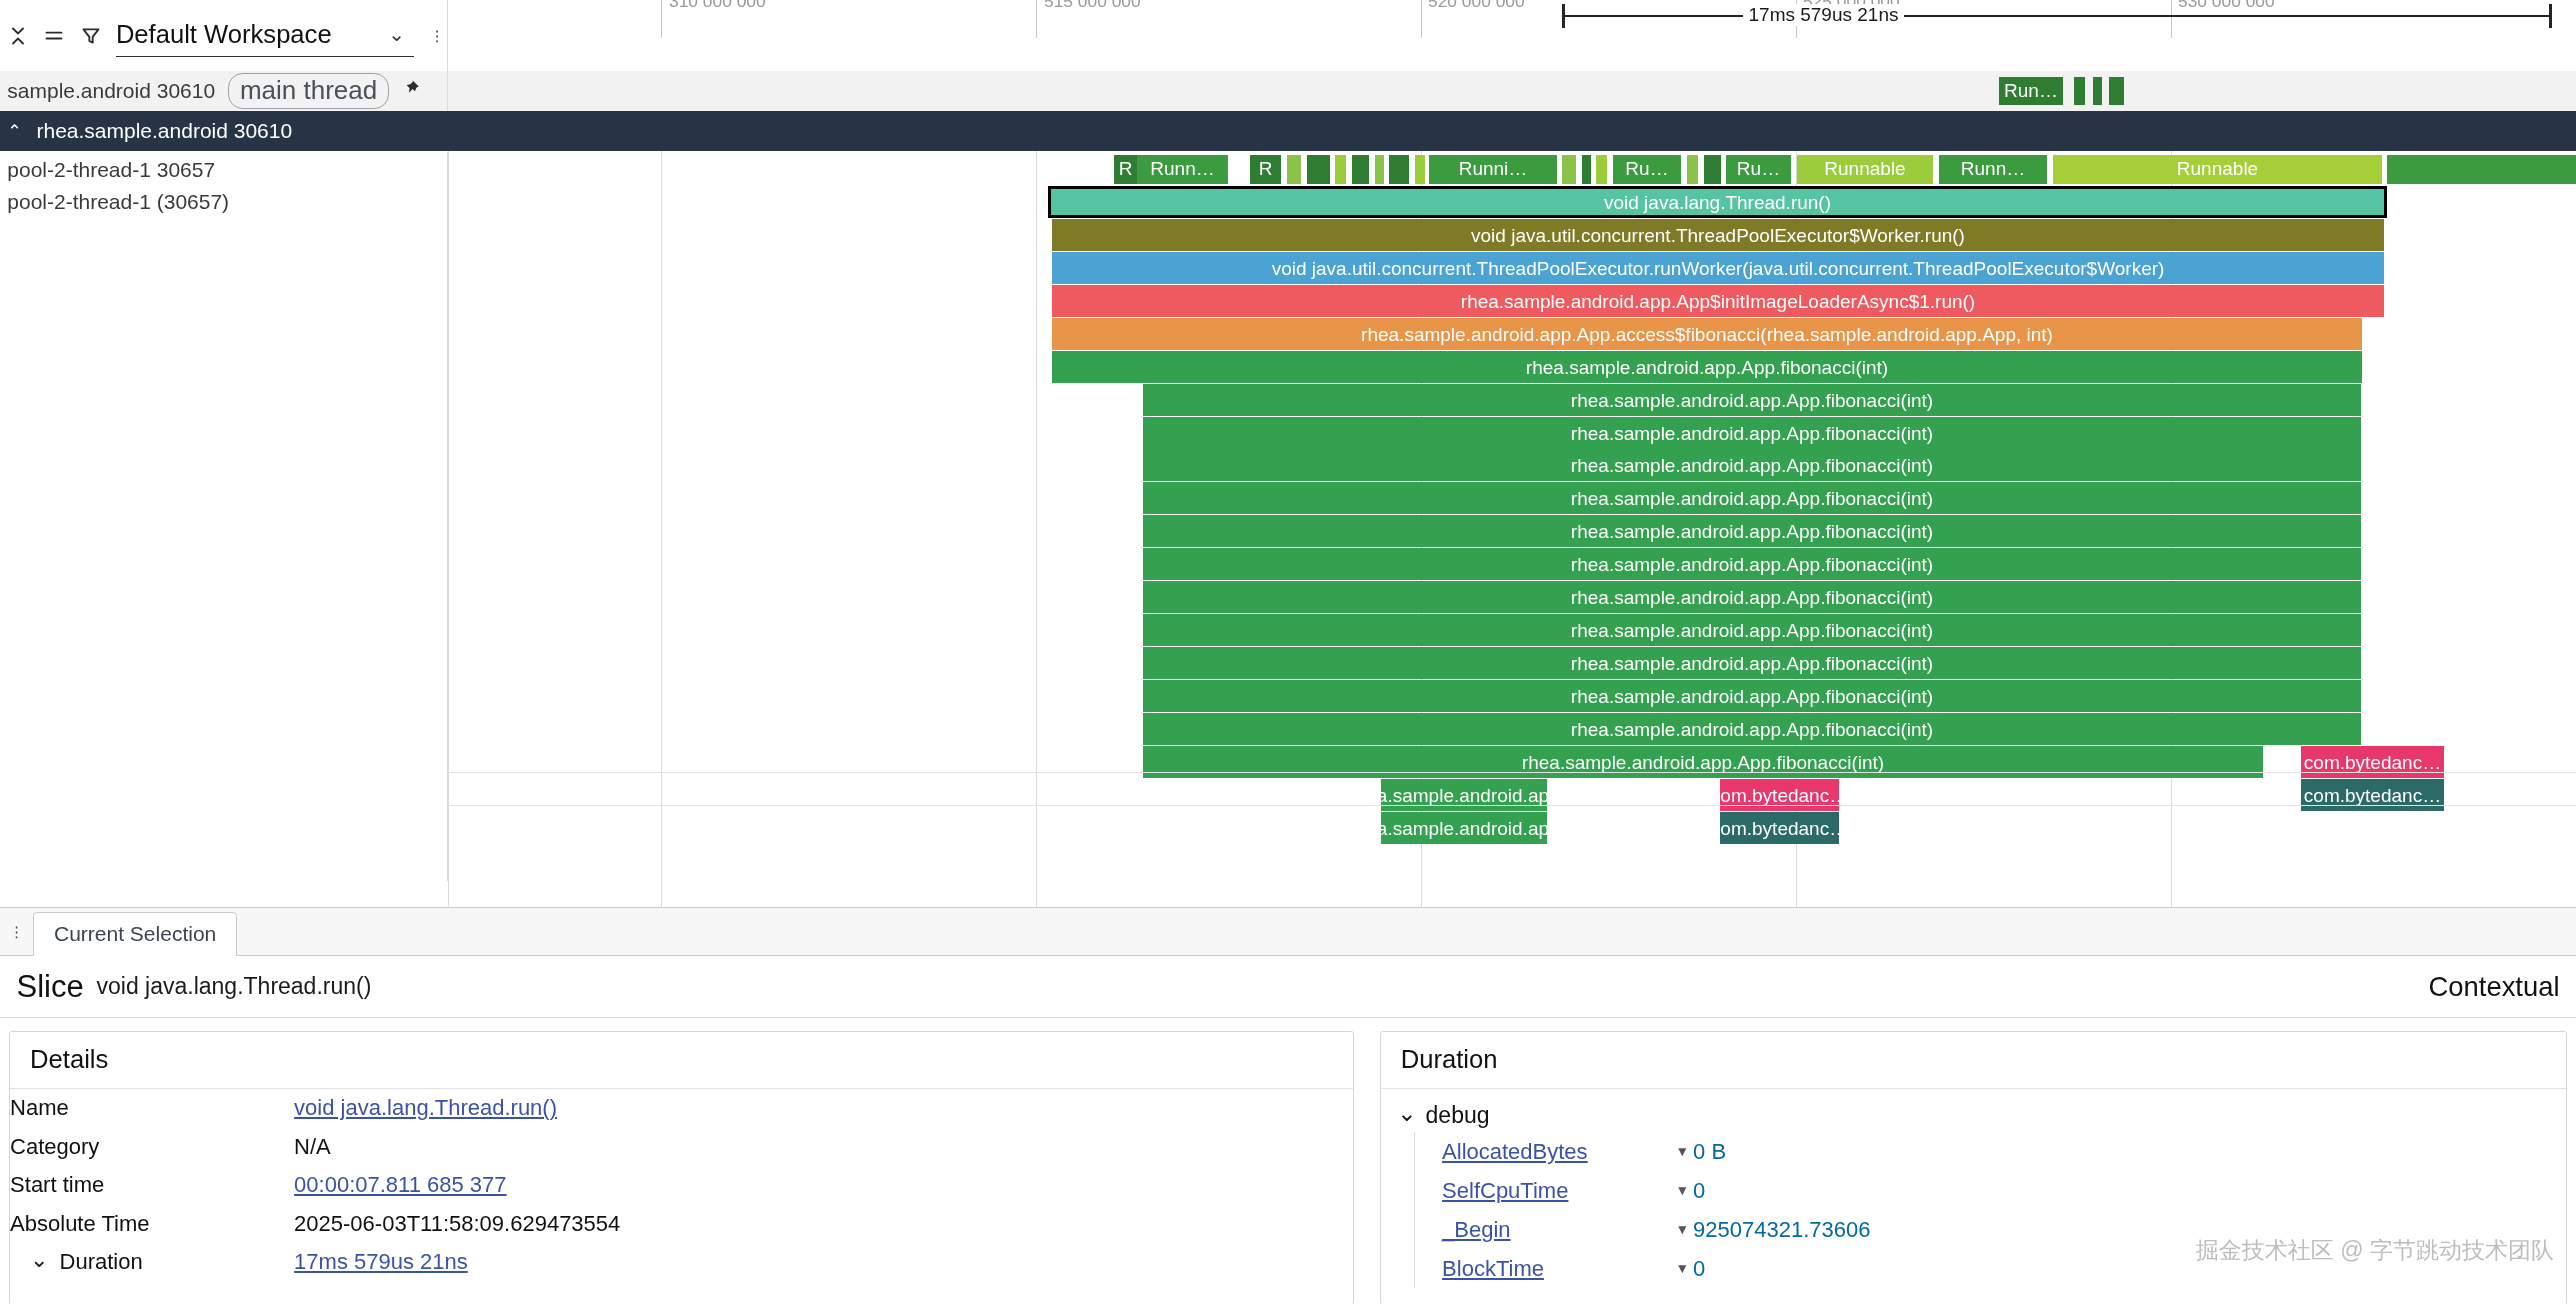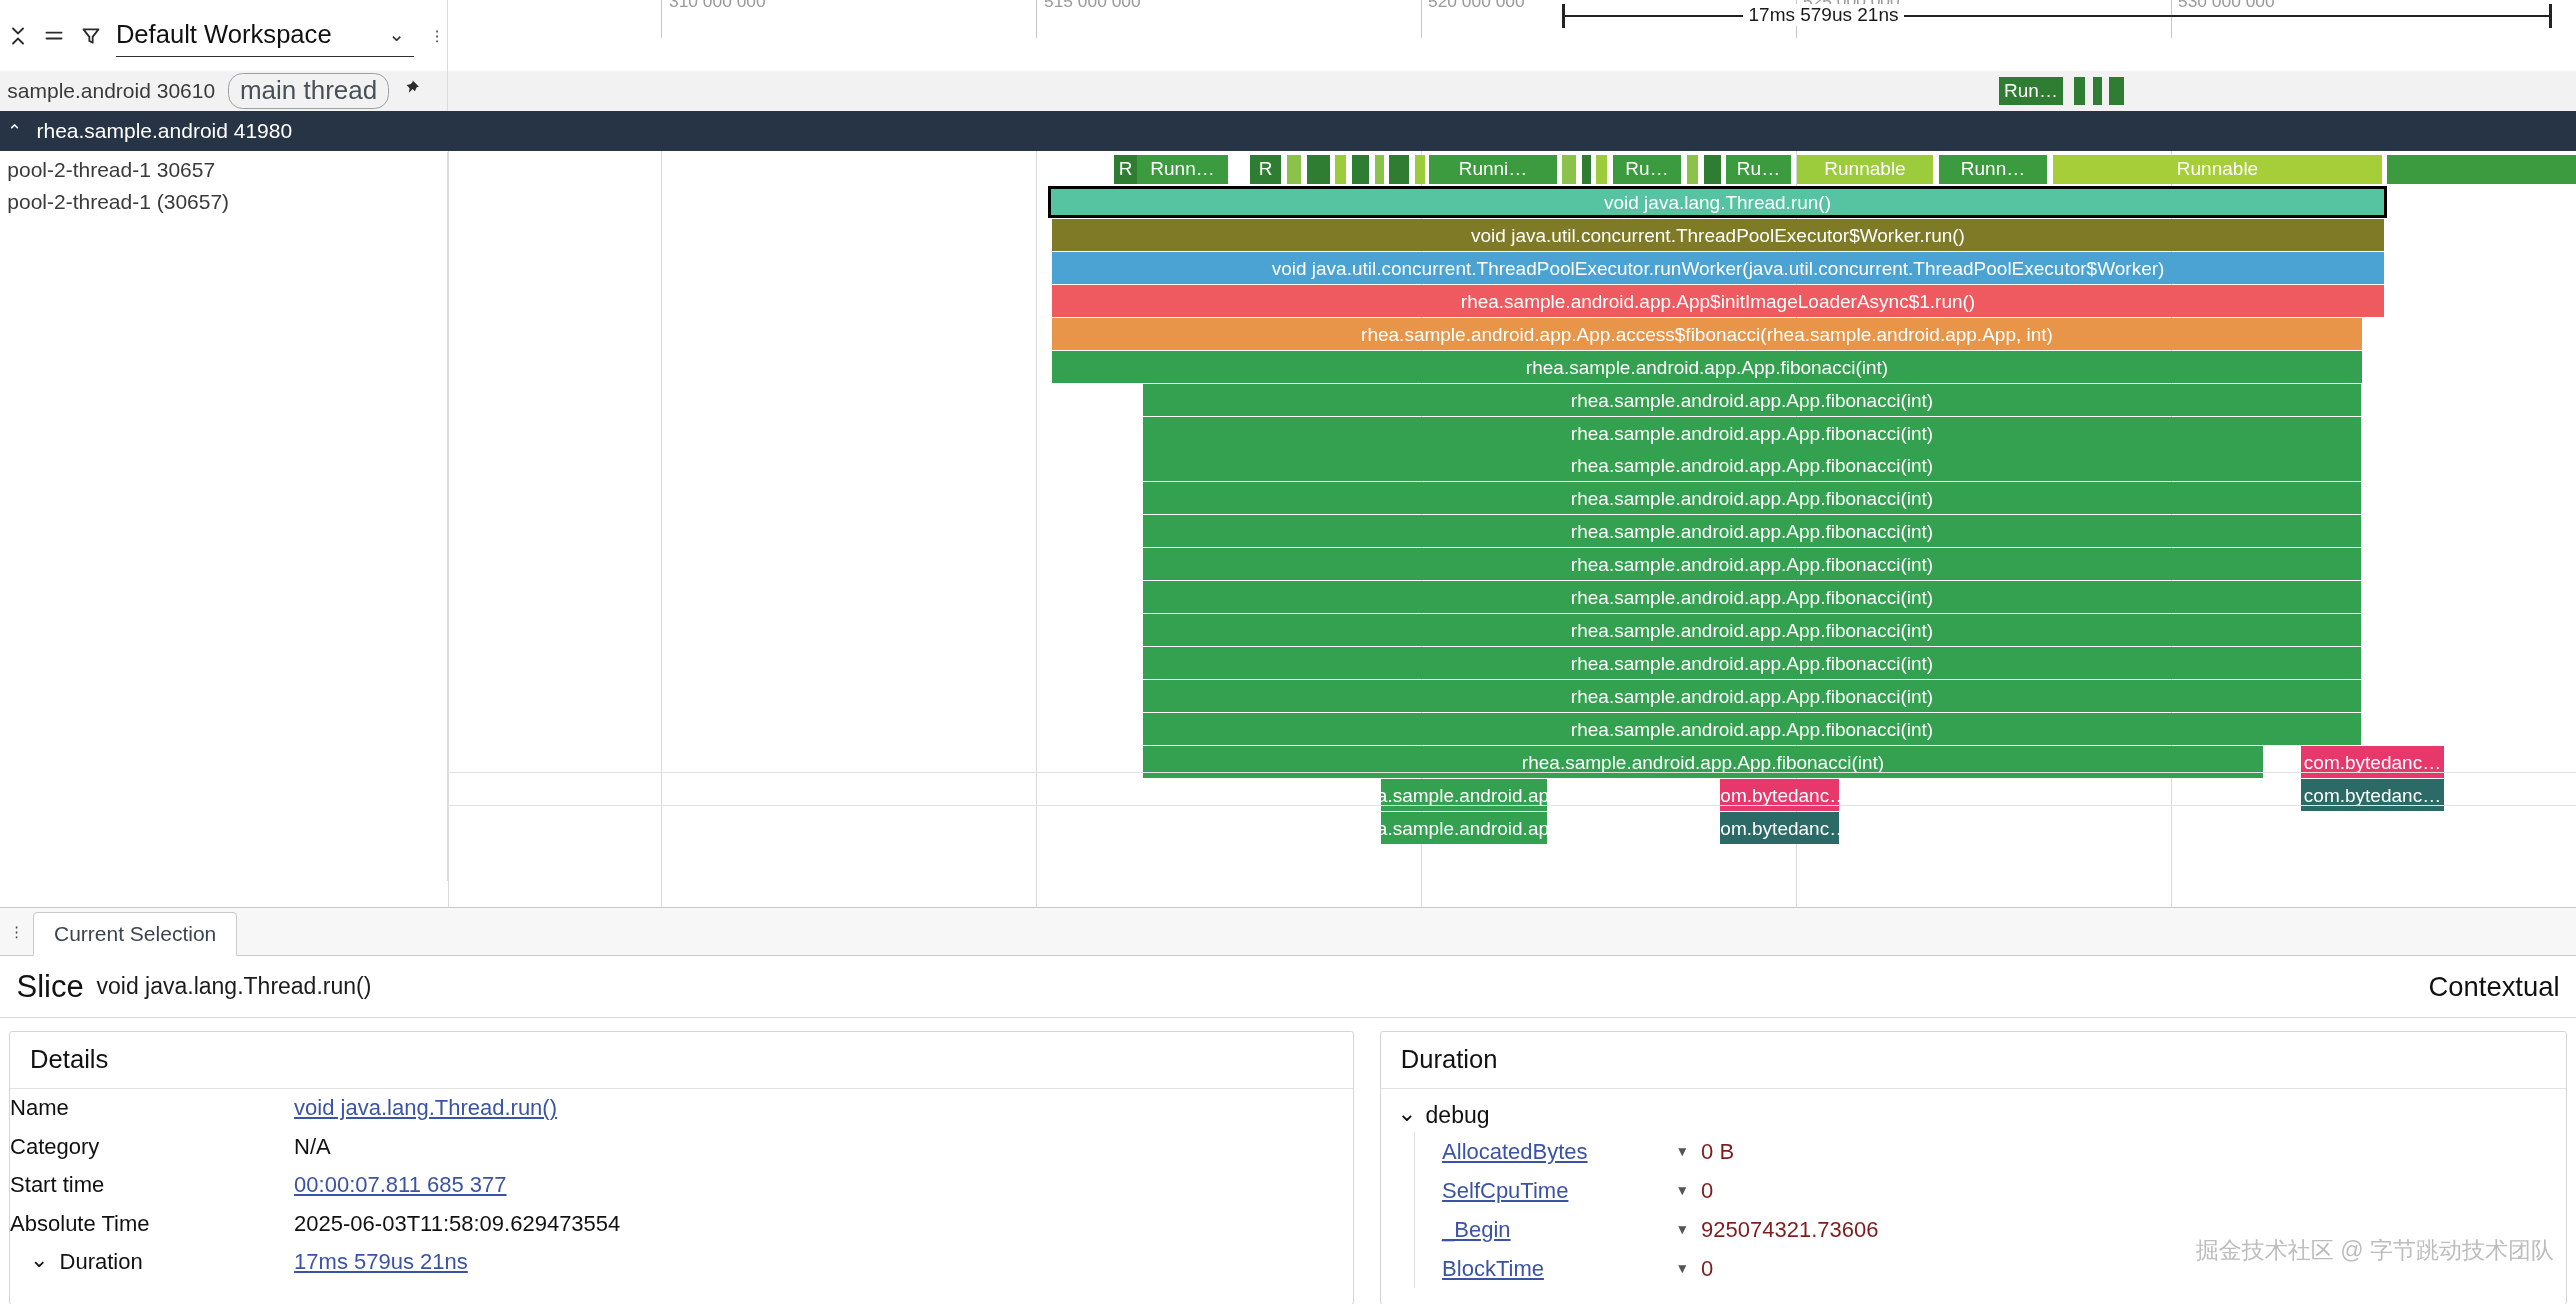--- a/index.html
+++ b/index.html
@@ -93,21 +93,21 @@
   td.v a { color:#3b53a4; text-decoration:underline; cursor:pointer; }
   td.v { padding-left:5.5px; }
 
   .arg-group { font-size:23px; color:#111; padding:12.8px 0 3.7px 16.5px; display:flex;
       align-items:center; gap:9.1px; }
   .arg-rows { margin-left:33px; border-left:1.8px solid #ddd; padding-left:27.4px; }
   .arg-row { display:flex; align-items:center; height:39px; font-size:22px; }
   .arg-key { width:229px; color:#3b53a4; text-decoration:underline; cursor:pointer;
       white-space:nowrap; }
   .arg-dd { color:#555; font-size:13.7px; margin-left:7.3px; margin-right:0; }
-  .arg-val { color:#7f1d1d; margin-left:12px; }
+  .arg-val { color:#0369a1; margin-left:4px; }
 
   .watermark { position:absolute; right:22px; bottom:38px; font-size:23px; color:#bdbdbd;
       white-space:nowrap; }
 
   .vcaret { display:inline-block; transform:translateY(-1.8px); }
 </style>
 </head>
 <body>
 
 <div id="app">
@@ -173,21 +173,21 @@
         <div class="canvas">
           <div class="tstate" style="left: 1551px; width: 64px; background: rgb(46, 125, 50); height: 27.4px; top: 6.4px;">Run…</div>
           <div class="tstate" style="left: 1626px; width: 11px; background: rgb(46, 125, 50); height: 27.4px; top: 6.4px;"></div>
           <div class="tstate" style="left: 1645px; width: 9.1px; background: rgb(46, 125, 50); height: 27.4px; top: 6.4px;"></div>
           <div class="tstate" style="left: 1661px; width: 14.6px; background: rgb(46, 125, 50); height: 27.4px; top: 6.4px;"></div>
         </div>
       </div>
       <div class="track-shell group-row" style="top: 40px; height: 40px;">
         <div class="track-name" style="background:#263445;border-right:none">
           <span class="chev">⌃</span>
-          <span class="tn-text dark">rhea.sample.android 41980</span>
+          <span class="tn-text dark">rhea.sample.android 30610</span>
         </div>
       </div>
       <div class="track-shell " style="top: 81px; height: 35px;">
         <div class="track-name">
           <span class="tn-text">pool-2-thread-1 30657</span>
         </div>
         <div class="canvas">
           <div class="tstate" style="left: 666px; width: 23px; background: rgb(46, 125, 50); height: 29px; top: 2.7px;">R</div>
           <div class="tstate" style="left: 689px; width: 91px; background: rgb(60, 154, 63); height: 29px; top: 2.7px;">Runn…</div>
           <div class="tstate" style="left: 802px; width: 31px; background: rgb(46, 125, 50); height: 29px; top: 2.7px;">R</div>

